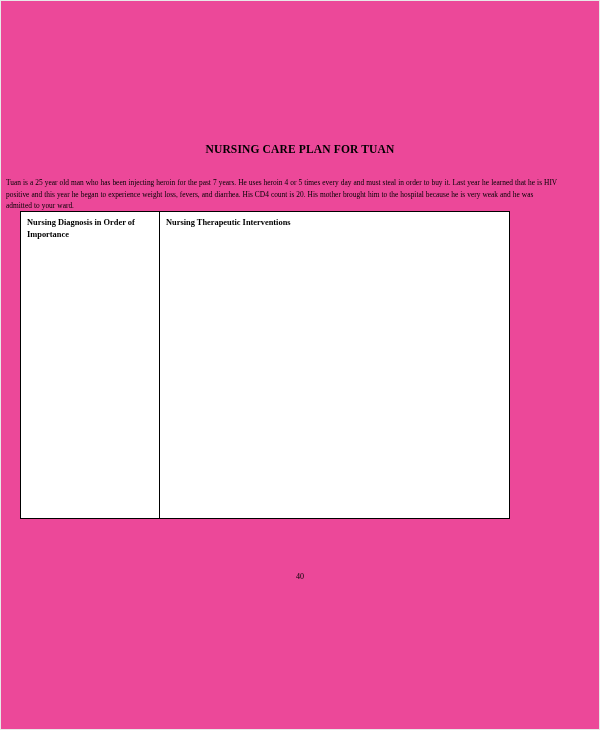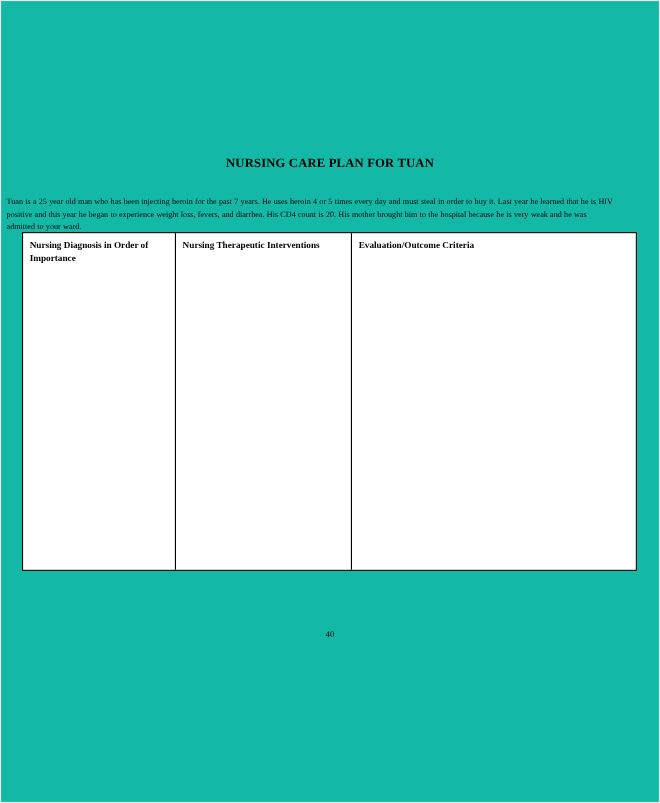--- a/index.html
+++ b/index.html
@@ -11,21 +11,21 @@
     width: 600px;
     height: 730px;
     font-family: "Liberation Serif", "DejaVu Serif", serif;
     color: #000000;
     overflow: hidden;
   }
   #page {
     position: relative;
     width: 600px;
     height: 730px;
-    background: #14b8a6;
+    background: #ec4899;
     box-sizing: border-box;
     border: 1px solid #e8e8e8;
   }
 
   
   #doc-title {
     position: absolute;
     left: 0;
     right: 0;
     top: 141px;
@@ -48,21 +48,21 @@
     text-align: left;
     font-family: "Liberation Serif", "DejaVu Serif", serif;
     word-spacing: 0.2px;
   }
 
   
   #care-plan-table {
     position: absolute;
     left: 19px;
     top: 210px;
-    width: 559px;
+    width: 490px;
     height: 308px;
     border: 1.4px solid #000000;
     box-sizing: border-box;
     display: flex;
     flex-direction: row;
     background: #ffffff;
   }
   .table-col {
     box-sizing: border-box;
     position: relative;
@@ -120,22 +120,18 @@
       <div class="col-header">Nursing Diagnosis in Order of Importance</div>
       <div class="cell-body"></div>
     </div>
 
     <div class="table-col col-2">
       <div class="col-header">Nursing Therapeutic Interventions</div>
       <div class="cell-body"></div>
     </div>
 
 
-    <div class="table-col col-4">
-      <div class="col-header centered">Evaluation/Outcome Criteria</div>
-      <div class="cell-body"></div>
-    </div>
 
   </div>
 
   <div id="page-number">40</div>
 
 </div>
 
 </body></html>

